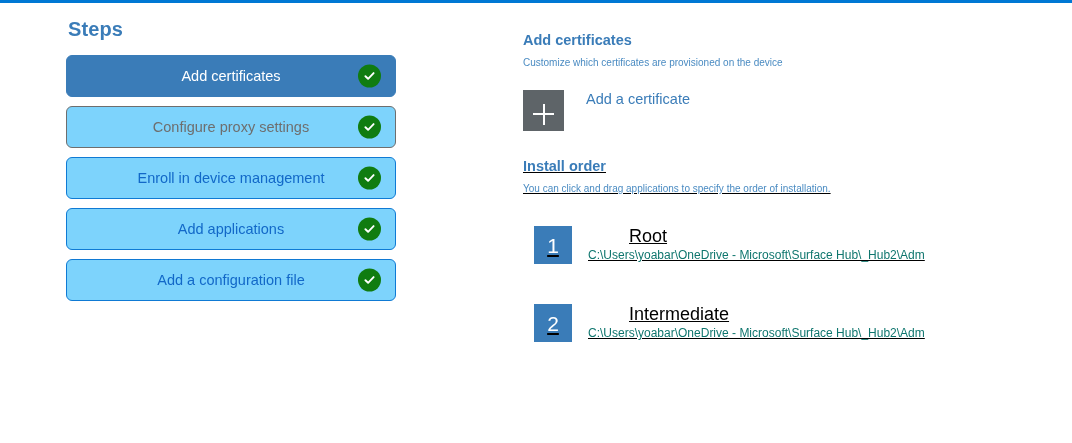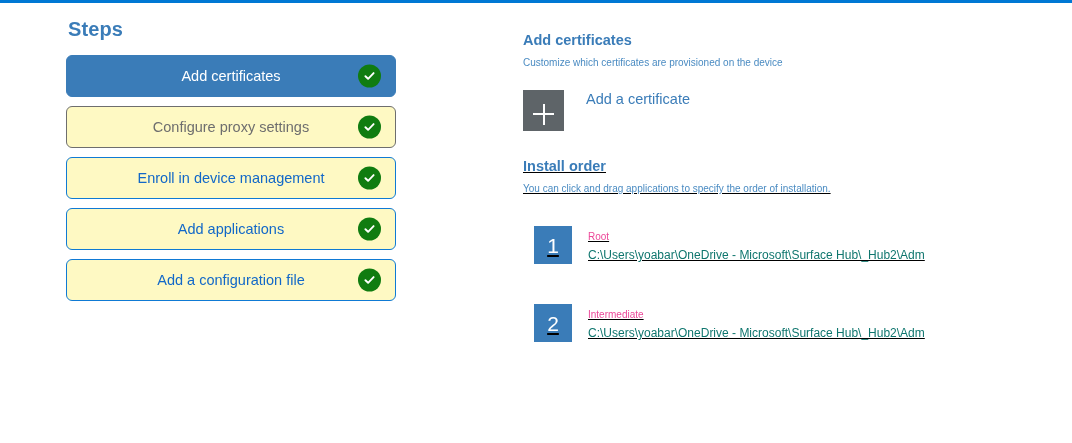--- a/index.html
+++ b/index.html
@@ -44,21 +44,21 @@
     line-height: 24px;
   }
   .step-btn {
     position: relative;
     box-sizing: border-box;
     width: 330px;
     height: 42px;
     margin-bottom: 9px;
     border-radius: 6px;
     border: 1px solid #0f7ad4;
-    background: #fef9c3;
+    background: #7dd3fc;
     color: #1268c8;
     font-size: 14.5px;
     display: flex;
     align-items: center;
     justify-content: center;
     cursor: pointer;
     user-select: none;
   }
   .step-btn.selected {
     background: #3a7cb8;
@@ -167,23 +167,24 @@
     flex: none;
     line-height: 1;
   }
   .order-text {
     margin-left: 16px;
     padding-top: 1px;
     overflow: hidden;
     white-space: nowrap;
   }
   .order-name {
-    font-size: 10px;
-    color: #ec4899;
+    font-size: 18px;
+    color: #000000;
     line-height: 19px;
+    margin-left: 41px;
   }
   .order-path {
     font-size: 12px;
     color: #0f766e;
     line-height: 19px;
   }
 </style>
 </head>
 <body>
 

